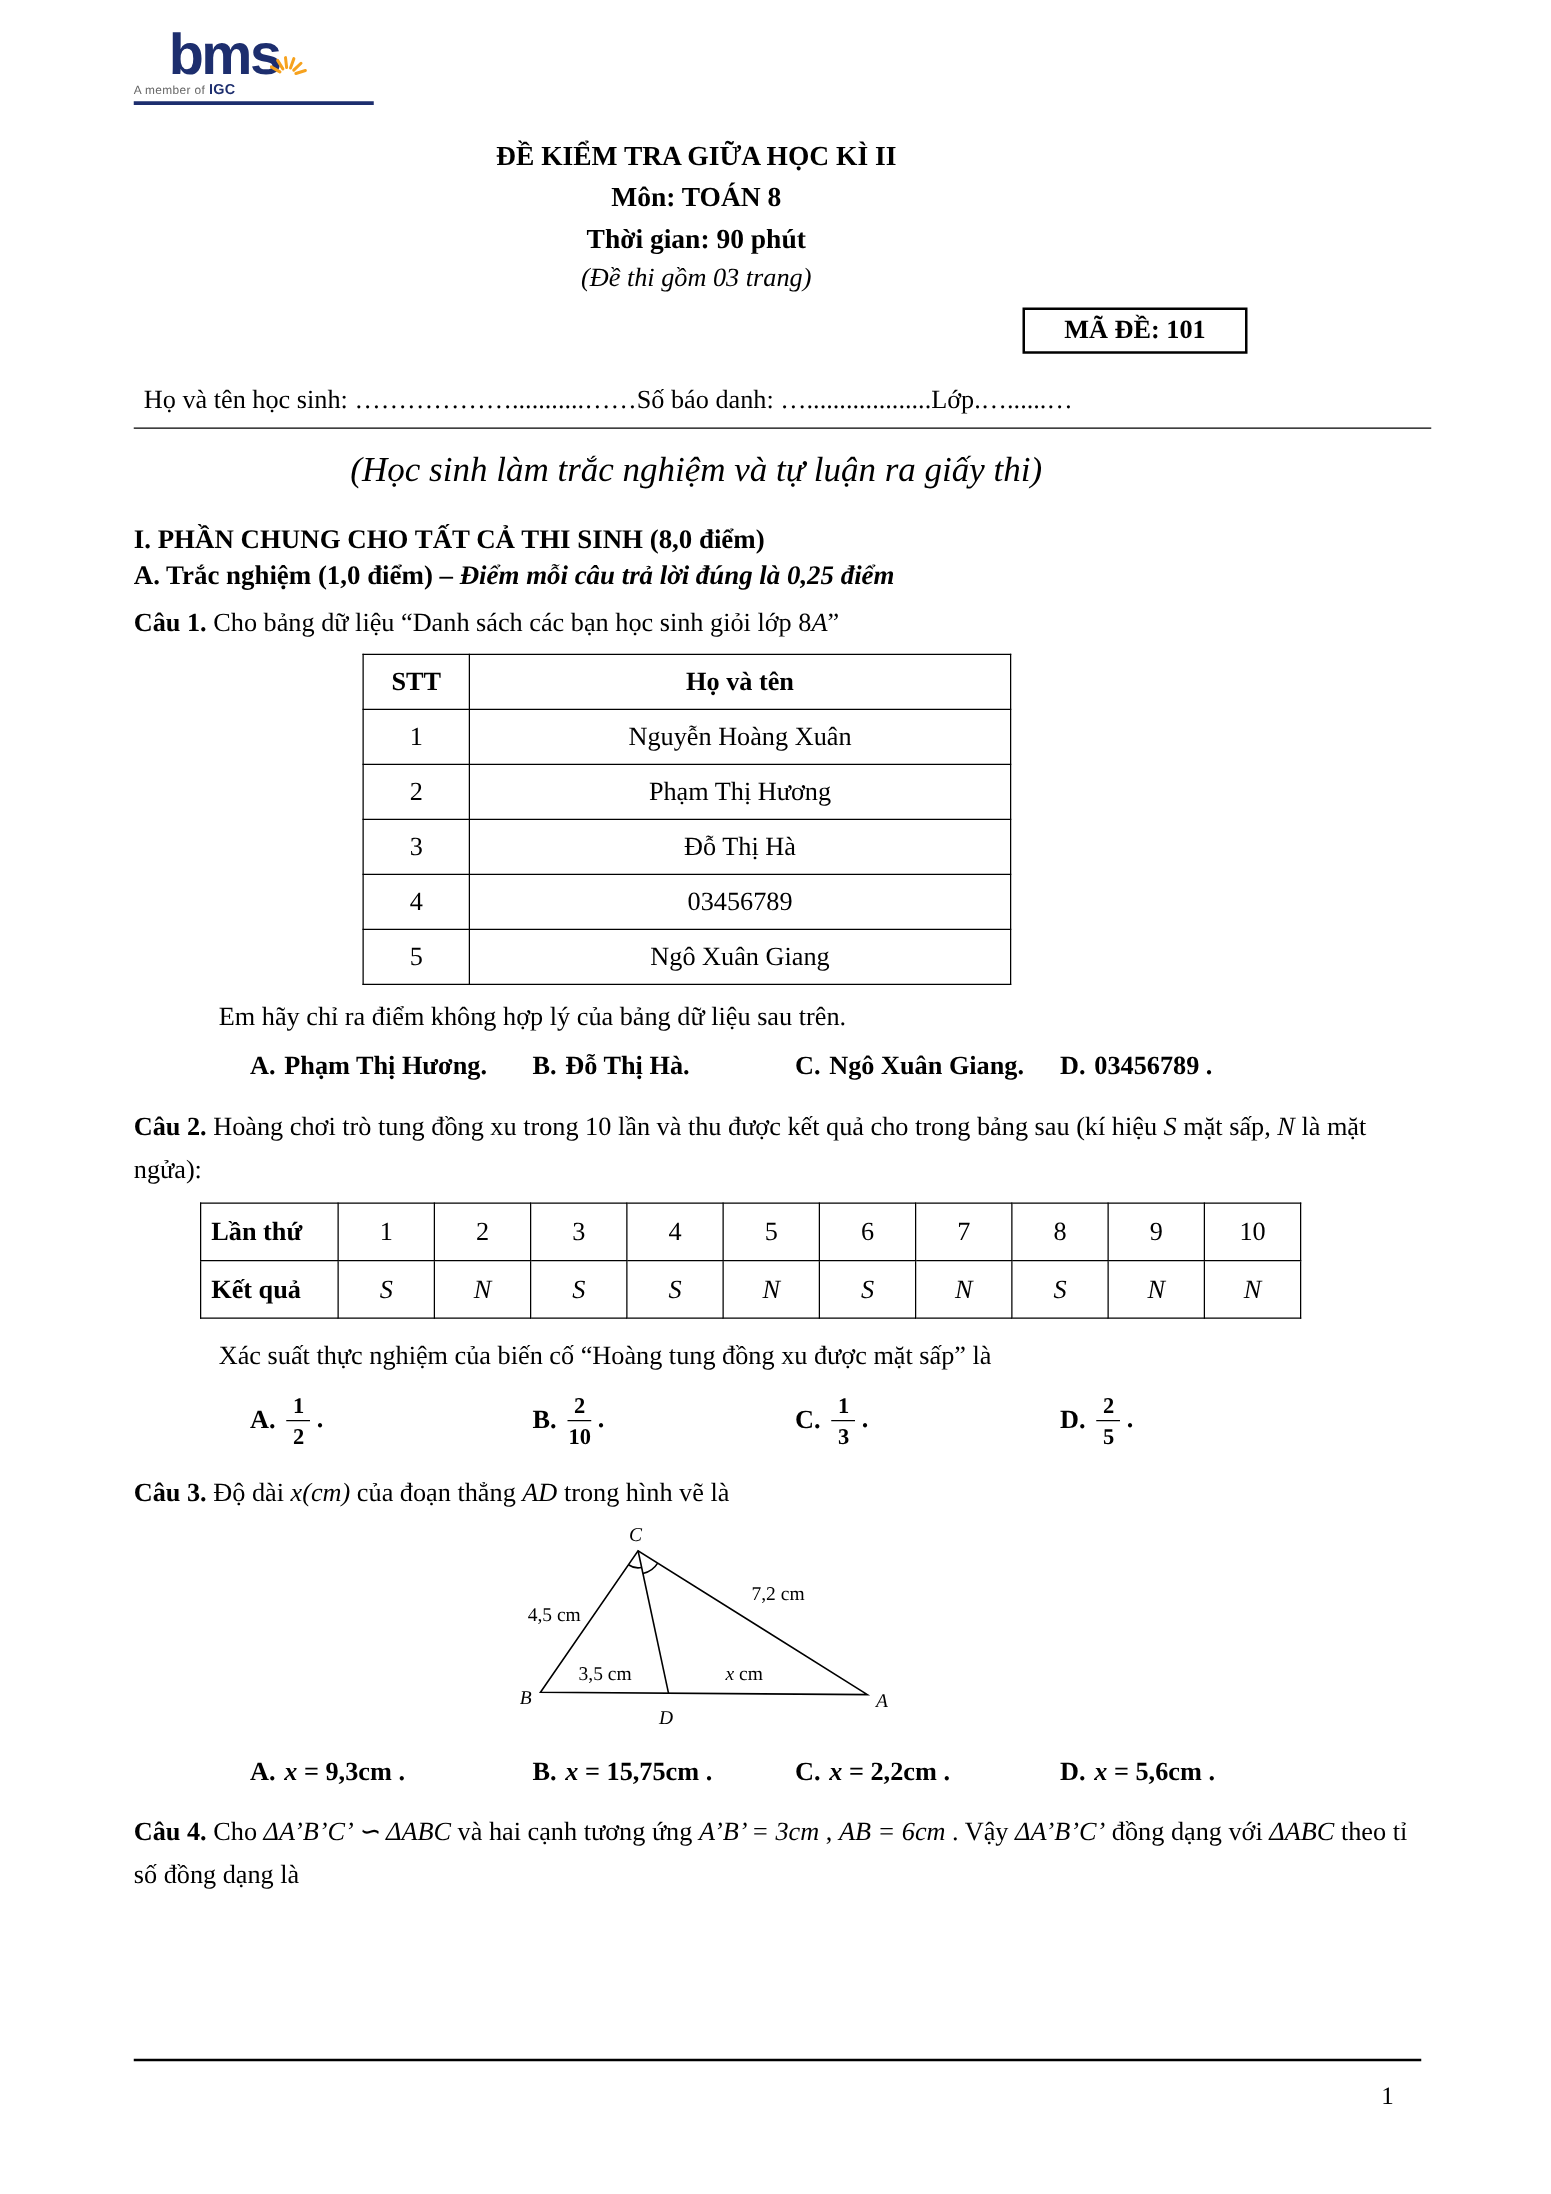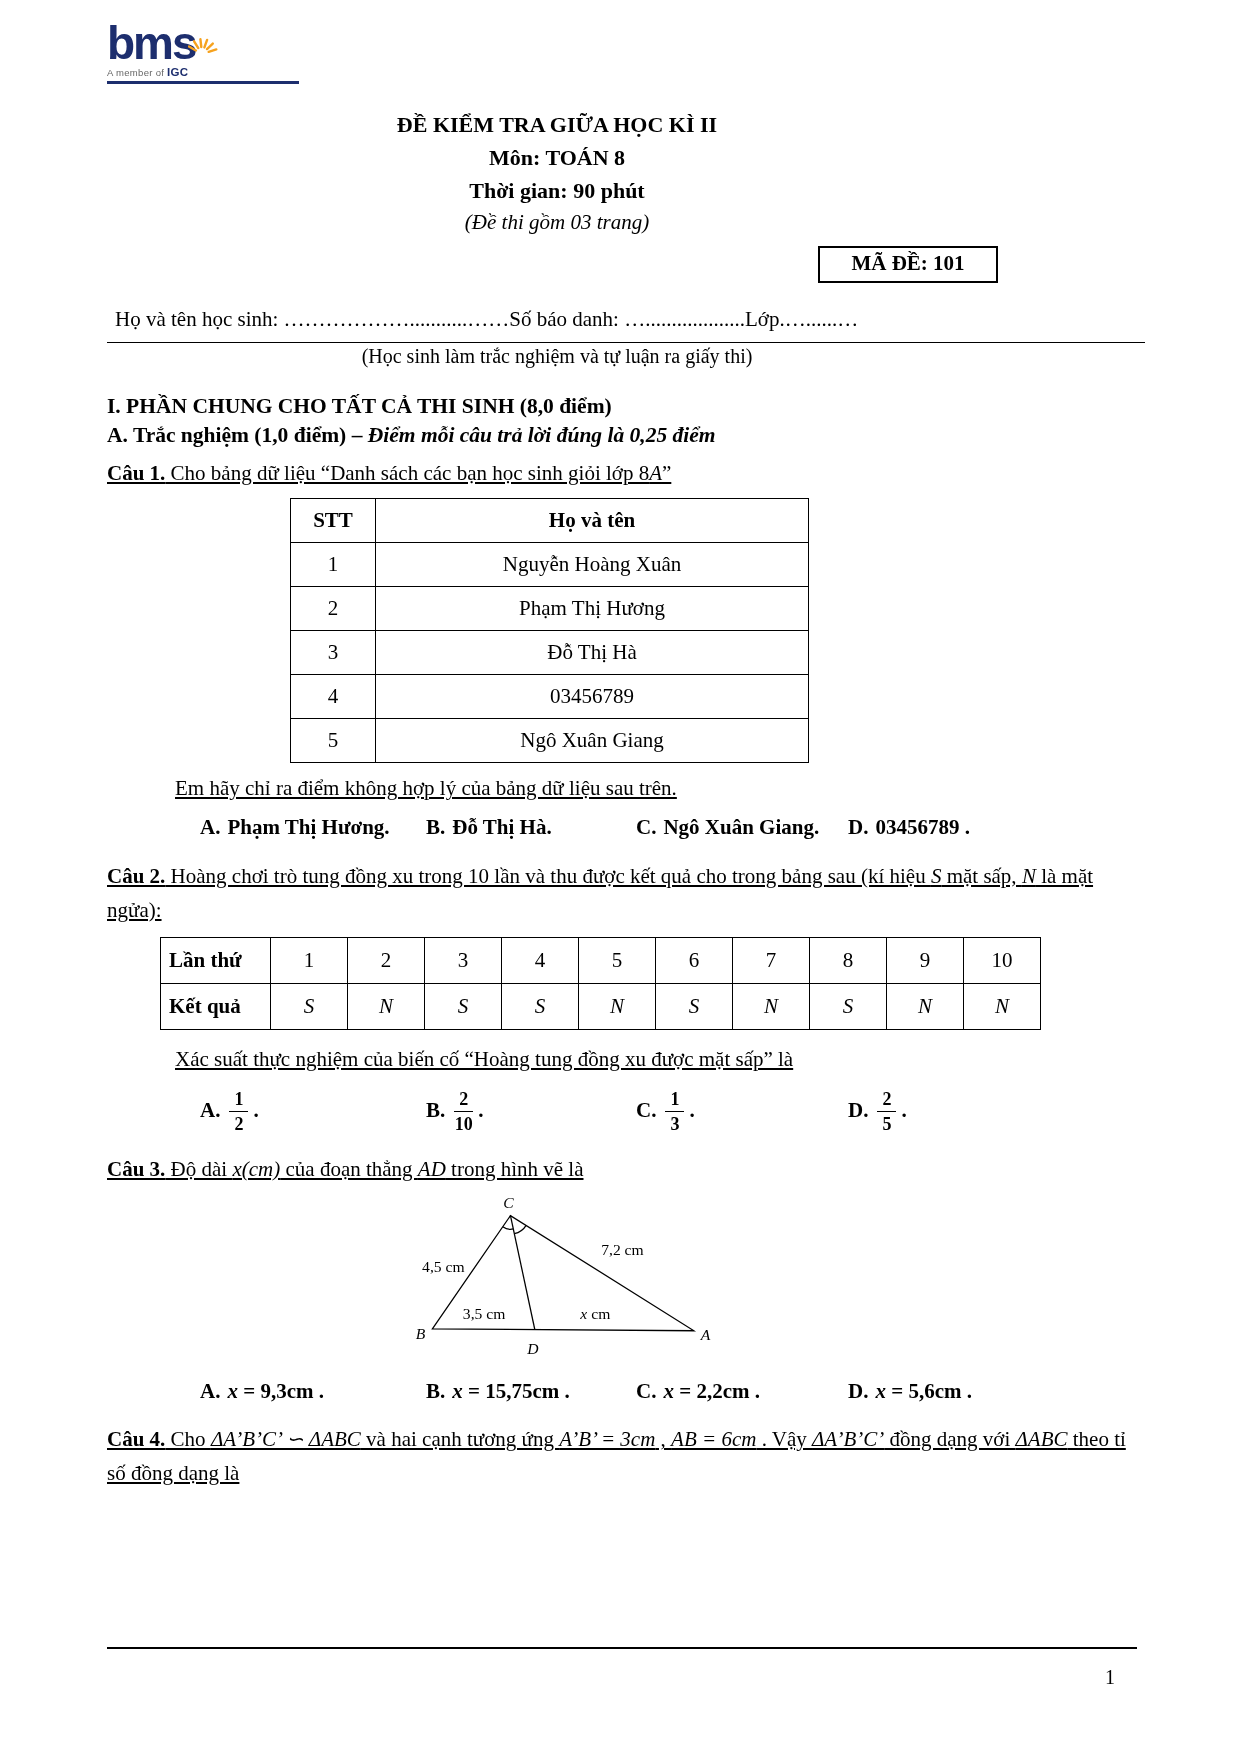--- a/index.html
+++ b/index.html
@@ -4,45 +4,45 @@
 <style>
   html,body{margin:0;padding:0;}
   body{
     width:1241px;height:1755px;background:#ffffff;color:#000;
     font-family:"Liberation Serif",serif;position:relative;overflow:hidden;
   }
   .i{font-style:italic;}
 
   
   .logo{margin:24px 0 0 107px;width:220px;}
-  .logo-top{display:flex;align-items:center;width:fit-content;}
+  .logo-top{display:flex;align-items:flex-end;width:fit-content;margin-left:28px;}
   .logo-text{
     font-family:"Liberation Sans",sans-serif;font-weight:700;font-size:46px;
     line-height:.85;color:#1d2e6e;letter-spacing:-2px;
   }
   .rays{margin:-8px 0 0 -8px;}
   .logo-tagline{font-family:"Liberation Sans",sans-serif;font-size:9.5px;color:#666;margin-top:3px;letter-spacing:.3px;}
   .logo-tagline .igc{font-weight:800;color:#1d2e6e;font-size:11.5px;}
   .logo-underline{width:192px;height:2.5px;background:#1d2e6e;margin-top:3px;}
 
   
   .title-block{margin:24px 0 0 107px;width:900px;text-align:center;font-size:22px;font-weight:bold;line-height:1.5;}
   .title-block .pages-note{font-weight:normal;font-style:italic;font-size:21px;}
 
   .code-box{margin:8px 0 4px 818px;width:176px;border:2px solid #000;text-align:center;
     font-weight:bold;font-size:21px;padding:3px 0 5px;}
 
   .student-line{margin:24px 0 0 107px;width:1030px;border-bottom:1.5px solid #000;
     font-size:21px;padding:0 0 10px 8px;}
-  .center-note{margin:2px 0 0 107px;width:900px;text-align:center;font-size:20px;}
+  .center-note{margin:18px 0 0 107px;width:900px;text-align:center;font-style:italic;font-size:28px;}
 
   .sec-heading{margin:26px 0 0 107px;font-size:21.5px;font-weight:bold;}
   .sec-sub{margin:4px 0 0 107px;font-size:21.5px;font-weight:bold;}
 
-  .q-para{margin:8px 0 0 107px;width:1030px;font-size:21px;line-height:1.62;text-decoration:underline;}
+  .q-para{margin:8px 0 0 107px;width:1030px;font-size:21px;line-height:1.62;}
   .indent{margin-left:175px;width:962px;}
 
   
   .t1{margin:8px 0 0 290px;border-collapse:collapse;font-size:21px;}
   .t1 th,.t1 td{border:1.4px solid #000;text-align:center;height:41px;}
   .t1 th:first-child,.t1 td:first-child{width:82px;}
   .t1 th:last-child,.t1 td:last-child{width:430px;}
   .t1 th{font-weight:bold;}
 
   

